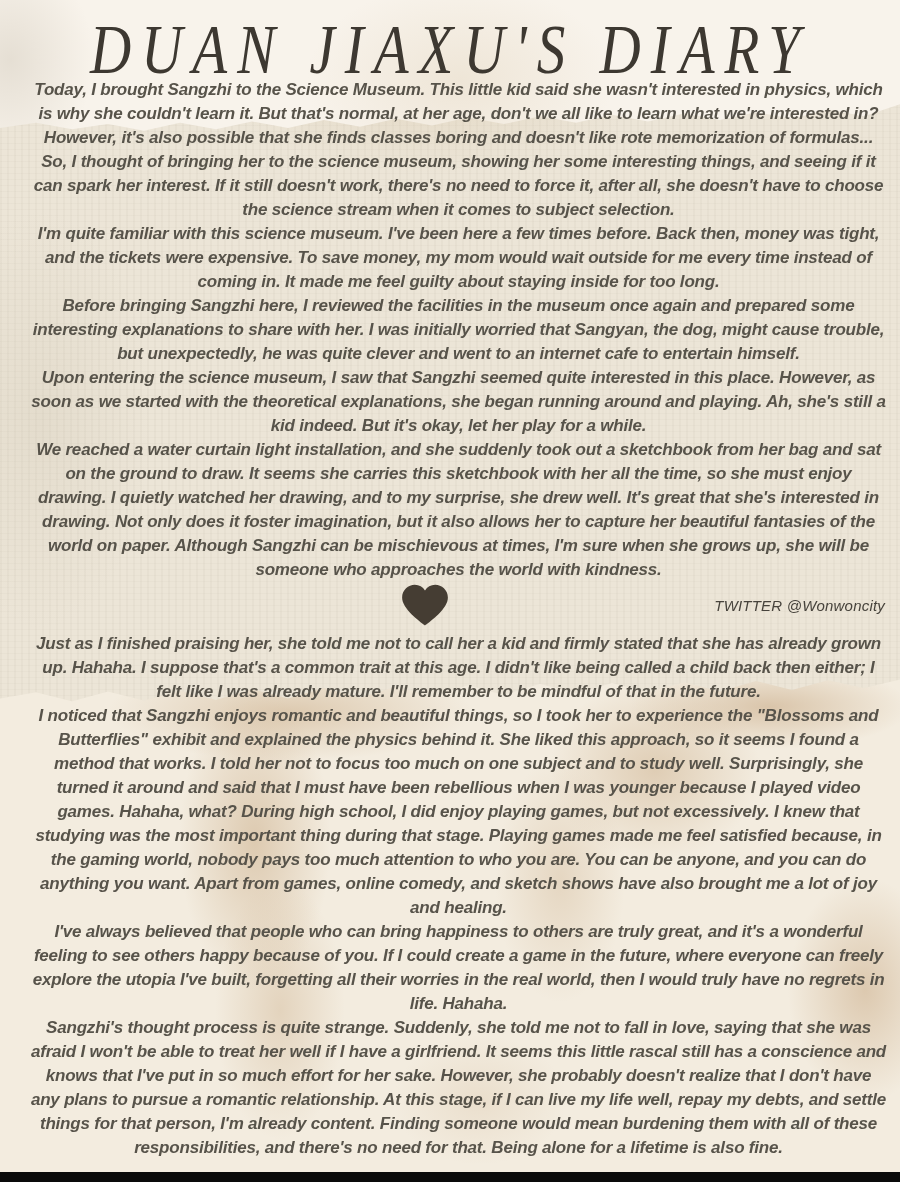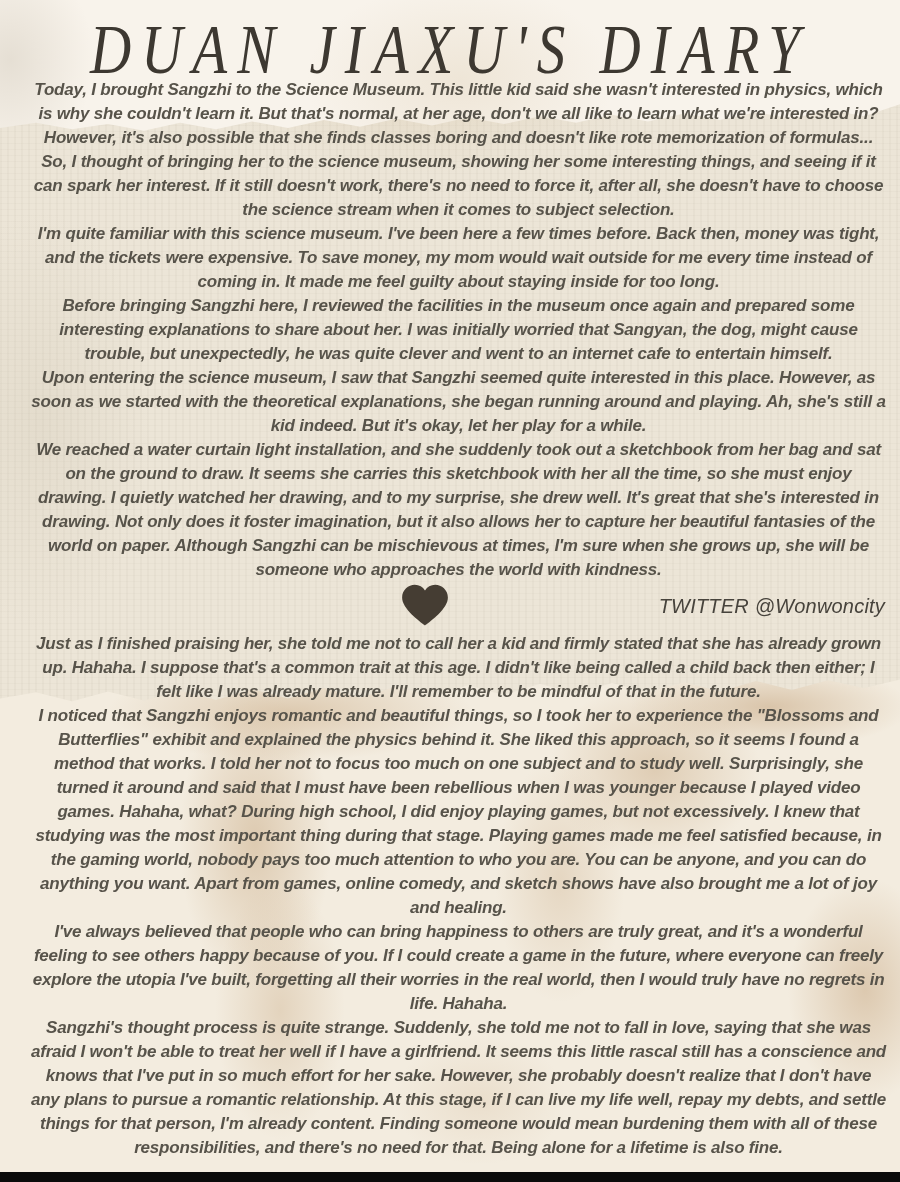--- a/index.html
+++ b/index.html
@@ -61,21 +61,21 @@
     color:#57534a;
   }
   #body-text p{margin:0;}
   #divider{position:relative;height:50px;}
   #heart{
     position:absolute;left:50%;top:1px;transform:translateX(-58px);
     width:48px;height:44px;
   }
   #credit{
     position:absolute;right:2px;top:12px;
-    font-weight:400;font-size:20px;letter-spacing:0.2px;
+    font-weight:400;font-size:15px;letter-spacing:0.2px;
     color:#47433c;
   }
   #bottom-bar{
     position:absolute;left:0;bottom:0;width:100%;height:10px;
     background:#0a0a0a;z-index:4;
   }
 </style>
 </head>
 <body>
 
@@ -83,21 +83,21 @@
 
   <div class="paper" id="paper-mid"></div>
   <div class="paper" id="paper-top"></div>
 
   <div id="content">
     <h1 id="title">DUAN JIAXU'S DIARY</h1>
 
     <div id="body-text">
       <p>Today, I brought Sangzhi to the Science Museum. This little kid said she wasn't interested in physics, which is why she couldn't learn it. But that's normal, at her age, don't we all like to learn what we're interested in? However, it's also possible that she finds classes boring and doesn't like rote memorization of formulas... So, I thought of bringing her to the science museum, showing her some interesting things, and seeing if it can spark her interest. If it still doesn't work, there's no need to force it, after all, she doesn't have to choose the science stream when it comes to subject selection.</p>
       <p>I'm quite familiar with this science museum. I've been here a few times before. Back then, money was tight, and the tickets were expensive. To save money, my mom would wait outside for me every time instead of coming in. It made me feel guilty about staying inside for too long.</p>
-      <p>Before bringing Sangzhi here, I reviewed the facilities in the museum once again and prepared some interesting explanations to share about her. I was initially worried that Sangyan, the dog, might cause trouble, but unexpectedly, he was quite clever and went to an internet cafe to entertain himself.</p>
+      <p>Before bringing Sangzhi here, I reviewed the facilities in the museum once again and prepared some interesting explanations to share with her. I was initially worried that Sangyan, the dog, might cause trouble, but unexpectedly, he was quite clever and went to an internet cafe to entertain himself.</p>
       <p>Upon entering the science museum, I saw that Sangzhi seemed quite interested in this place. However, as soon as we started with the theoretical explanations, she began running around and playing. Ah, she's still a kid indeed. But it's okay, let her play for a while.</p>
       <p>We reached a water curtain light installation, and she suddenly took out a sketchbook from her bag and sat on the ground to draw. It seems she carries this sketchbook with her all the time, so she must enjoy drawing. I quietly watched her drawing, and to my surprise, she drew well. It's great that she's interested in drawing. Not only does it foster imagination, but it also allows her to capture her beautiful fantasies of the world on paper. Although Sangzhi can be mischievous at times, I'm sure when she grows up, she will be someone who approaches the world with kindness.</p>
 
       <div id="divider">
         <svg id="heart" viewBox="0 0 24 22" aria-hidden="true">
           <path fill="#453d33" d="M12 21.2S2.8 15 0.9 9.4C-0.6 4.6 3.1 0.9 6.9 0.9c2.2 0 4 1.1 5.1 2.8C13.1 2 14.9 0.9 17.1 0.9c3.8 0 7.5 3.7 6 8.5C21.2 15 12 21.2 12 21.2z"></path>
         </svg>
         <span id="credit">TWITTER @Wonwoncity</span>
       </div>
 

